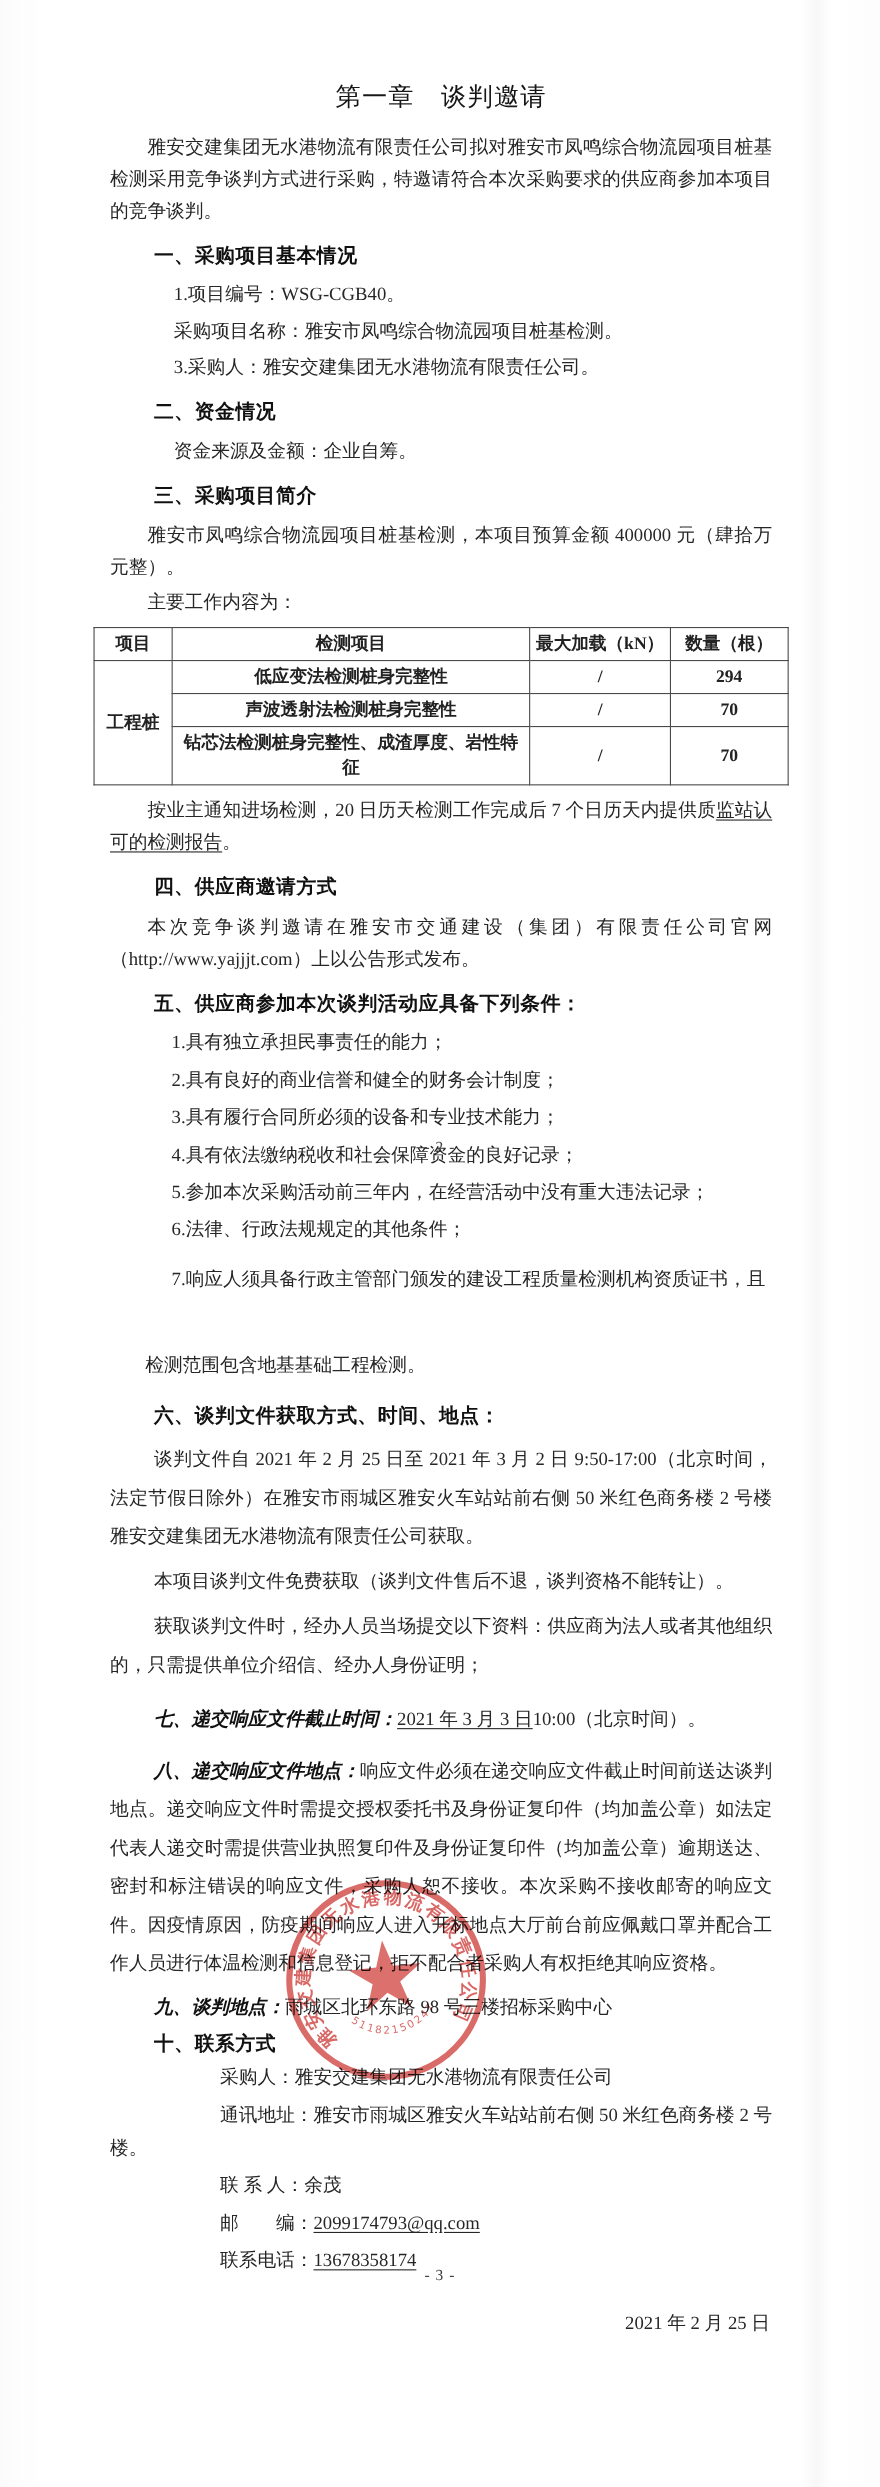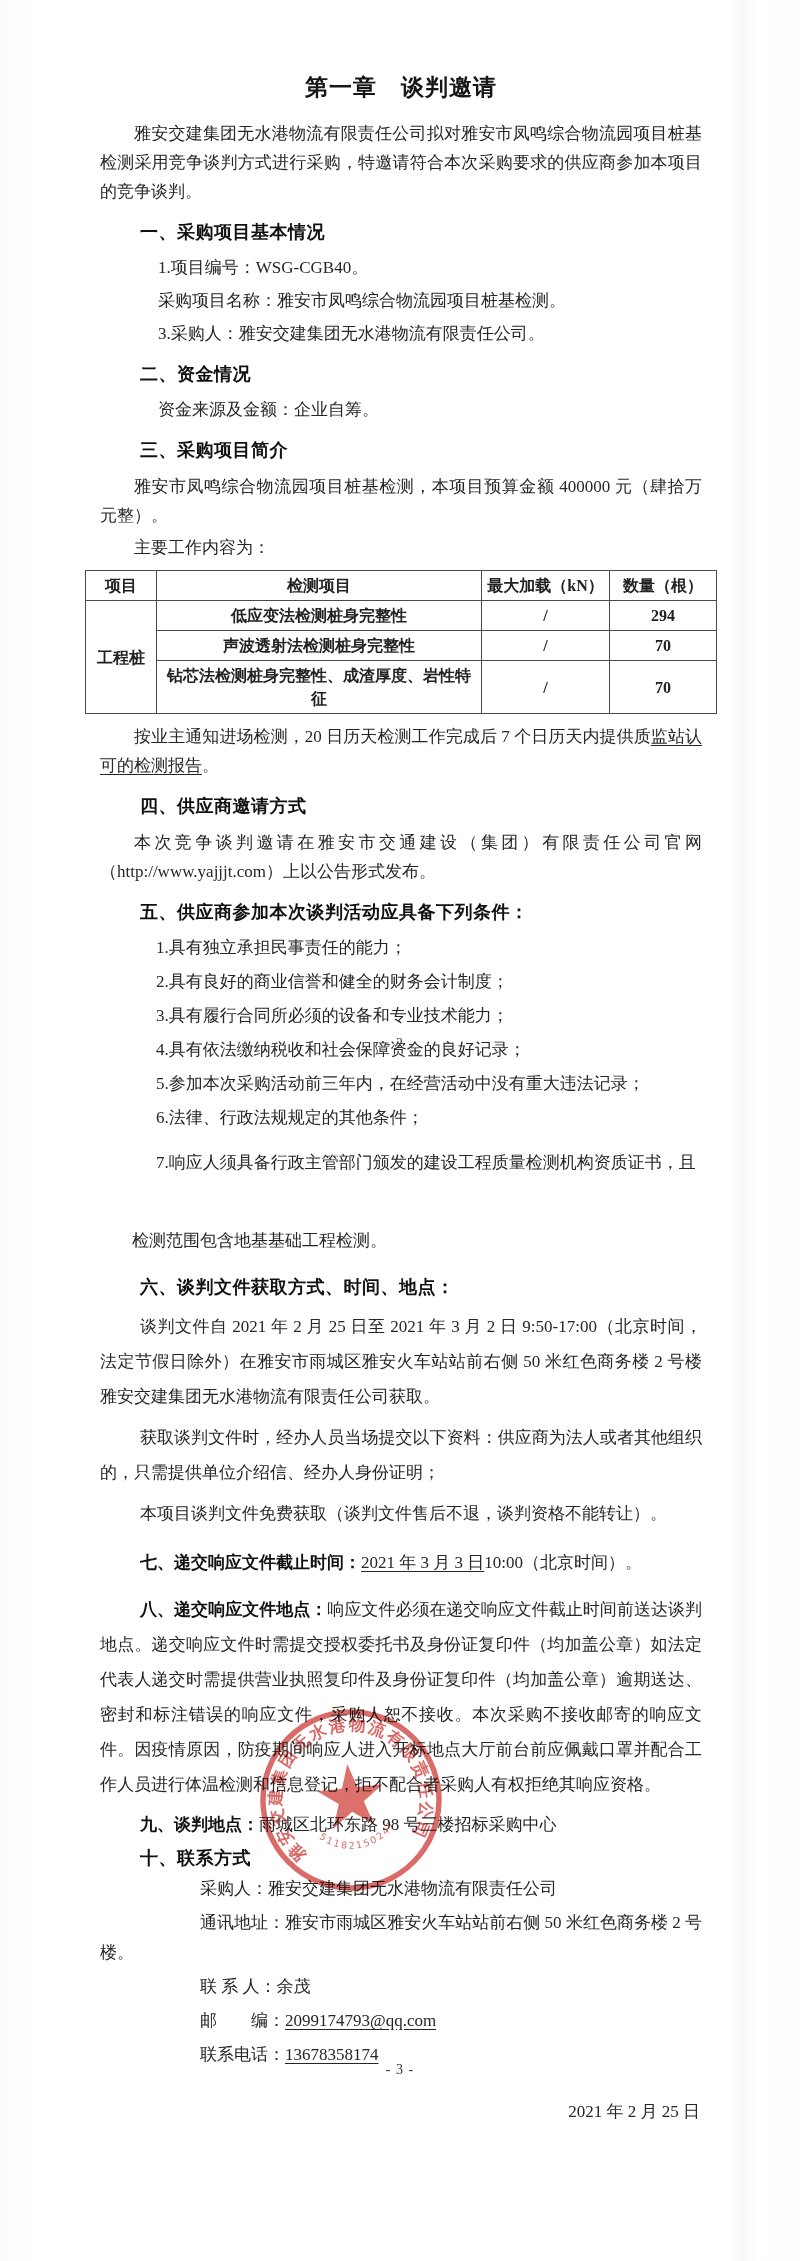--- a/index.html
+++ b/index.html
@@ -10,40 +10,40 @@
     background:
       linear-gradient(90deg,#fbfbfb 0px,#ffffff 40px,#ffffff 728px,#f7f7f7 742px,#ffffff 756px,#fdfdfd 800px);
     font-family:"Liberation Serif","DejaVu Serif",serif;
     color:#262626;
     overflow:hidden;
   }
   .page{position:absolute;left:0;width:800px;box-sizing:border-box;}
   .page1{top:0;height:1120px;padding:72px 98px 0 100px;}
   .page2{top:1120px;height:1141px;padding:102px 98px 0 100px;}
 
-  .doc-title{font-size:23px;font-weight:bold;text-align:center;margin:0 0 16px 0;color:#161616;letter-spacing:1px;}
+  .doc-title{font-size:23px;font-weight:normal;text-align:center;margin:0 0 16px 0;color:#161616;letter-spacing:1px;}
   .para{font-size:17px;line-height:29px;text-indent:34px;margin:4px 0;text-align:justify;}
   .sec-heading{font-size:18px;font-weight:bold;color:#111;margin:14px 0 10px 40px;letter-spacing:0.5px;}
   .sub-item{font-size:17px;line-height:28px;margin:5px 0 5px 58px;}
   .cond{font-size:17px;line-height:27px;margin:7px 0 7px 56px;text-align:justify;}
   .cond.tight{margin-top:18px;margin-bottom:0;}
   .work-label{font-size:17px;line-height:28px;margin:2px 0 8px 34px;}
 
   table.spec{border-collapse:collapse;margin:4px 0 8px -15px;width:632px;table-layout:fixed;}
   table.spec th,table.spec td{
     border:1px solid #4a4a4a;font-size:16px;font-weight:bold;
     text-align:center;vertical-align:middle;padding:3px 4px;line-height:23px;color:#222;
   }
   .col-item{width:70px;}.col-test{width:322px;}.col-load{width:126px;}.col-qty{width:106px;}
 
   u{text-decoration:underline;text-underline-offset:3px;}
 
   .p2-para{font-size:17px;line-height:35px;margin:6px 0;text-align:justify;}
   .p2-lead{font-size:17px;line-height:35px;margin:6px 0;text-align:justify;text-indent:40px;}
-  .lead-label{font-weight:bold;color:#111;}
+  .lead-label{font-weight:bold;color:#111;font-style:italic;}
   .contact-line{font-size:17px;line-height:30px;margin:4px 0 4px 100px;}
   .contact-wrap{font-size:17px;line-height:30px;margin:4px 0;text-indent:100px;text-align:justify;}
   .doc-date{font-size:17px;text-align:right;margin:30px 2px 0 0;}
   .pagenum{position:absolute;left:0;width:100%;text-align:center;font-size:14px;color:#3a3a3a;letter-spacing:1px;}
   .pagenum.p1{top:1036px;}
   .pagenum.p2{top:942px;}
 
   .seal{position:absolute;left:253px;top:1700px;width:196px;height:200px;
         opacity:0.88;mix-blend-mode:multiply;transform:rotate(-6deg);pointer-events:none;}
 </style>
@@ -121,22 +121,22 @@
 
     <div class="pagenum p1">- 2 -</div>
   </div>
 
   <div class="page page2">
 
     <p class="para" style="text-indent:0;line-height:29px;margin-left:32px;">检测范围包含地基基础工程检测。</p>
 
     <div class="sec-heading" style="margin-top:20px;">六、谈判文件获取方式、时间、地点：</div>
     <p class="p2-para" style="text-indent:40px;">谈判文件自 2021 年 2 月 25 日至 2021 年 3 月 2 日 9:50-17:00（北京时间，法定节假日除外）在雅安市雨城区雅安火车站站前右侧 50 米红色商务楼 2 号楼雅安交建集团无水港物流有限责任公司获取。</p>
+    <p class="p2-para" style="text-indent:40px;">本项目谈判文件免费获取（谈判文件售后不退，谈判资格不能转让）。</p>
     <p class="p2-para" style="text-indent:40px;">获取谈判文件时，经办人员当场提交以下资料：供应商为法人或者其他组织的，只需提供单位介绍信、经办人身份证明；</p>
-    <p class="p2-para" style="text-indent:40px;">本项目谈判文件免费获取（谈判文件售后不退，谈判资格不能转让）。</p>
 
     <p class="p2-lead" style="margin-top:14px;"><span class="lead-label">七、递交响应文件截止时间：</span><u>2021 年 3 月 3 日</u><span>10:00（北京时间）。</span></p>
 
     <p class="p2-lead" style="margin-top:12px;"><span class="lead-label">八、递交响应文件地点：</span><span>响应文件必须在递交响应文件截止时间前送达谈判地点。递交响应文件时需提交授权委托书及身份证复印件（均加盖公章）如法定代表人递交时需提供营业执照复印件及身份证复印件（均加盖公章）逾期送达、密封和标注错误的响应文件，采购人恕不接收。本次采购不接收邮寄的响应文件。因疫情原因，防疫期间响应人进入开标地点大厅前台前应佩戴口罩并配合工作人员进行体温检测和信息登记，拒不配合者采购人有权拒绝其响应资格。</span></p>
 
     <p class="p2-lead" style="line-height:30px;margin-top:8px;"><span class="lead-label">九、谈判地点：</span><span>雨城区北环东路 98 号三楼招标采购中心</span></p>
 
     <div class="sec-heading" style="margin-top:4px;margin-bottom:2px;">十、联系方式</div>
 
     <p class="contact-line"><span>采购人：</span><span>雅安交建集团无水港物流有限责任公司</span></p>

